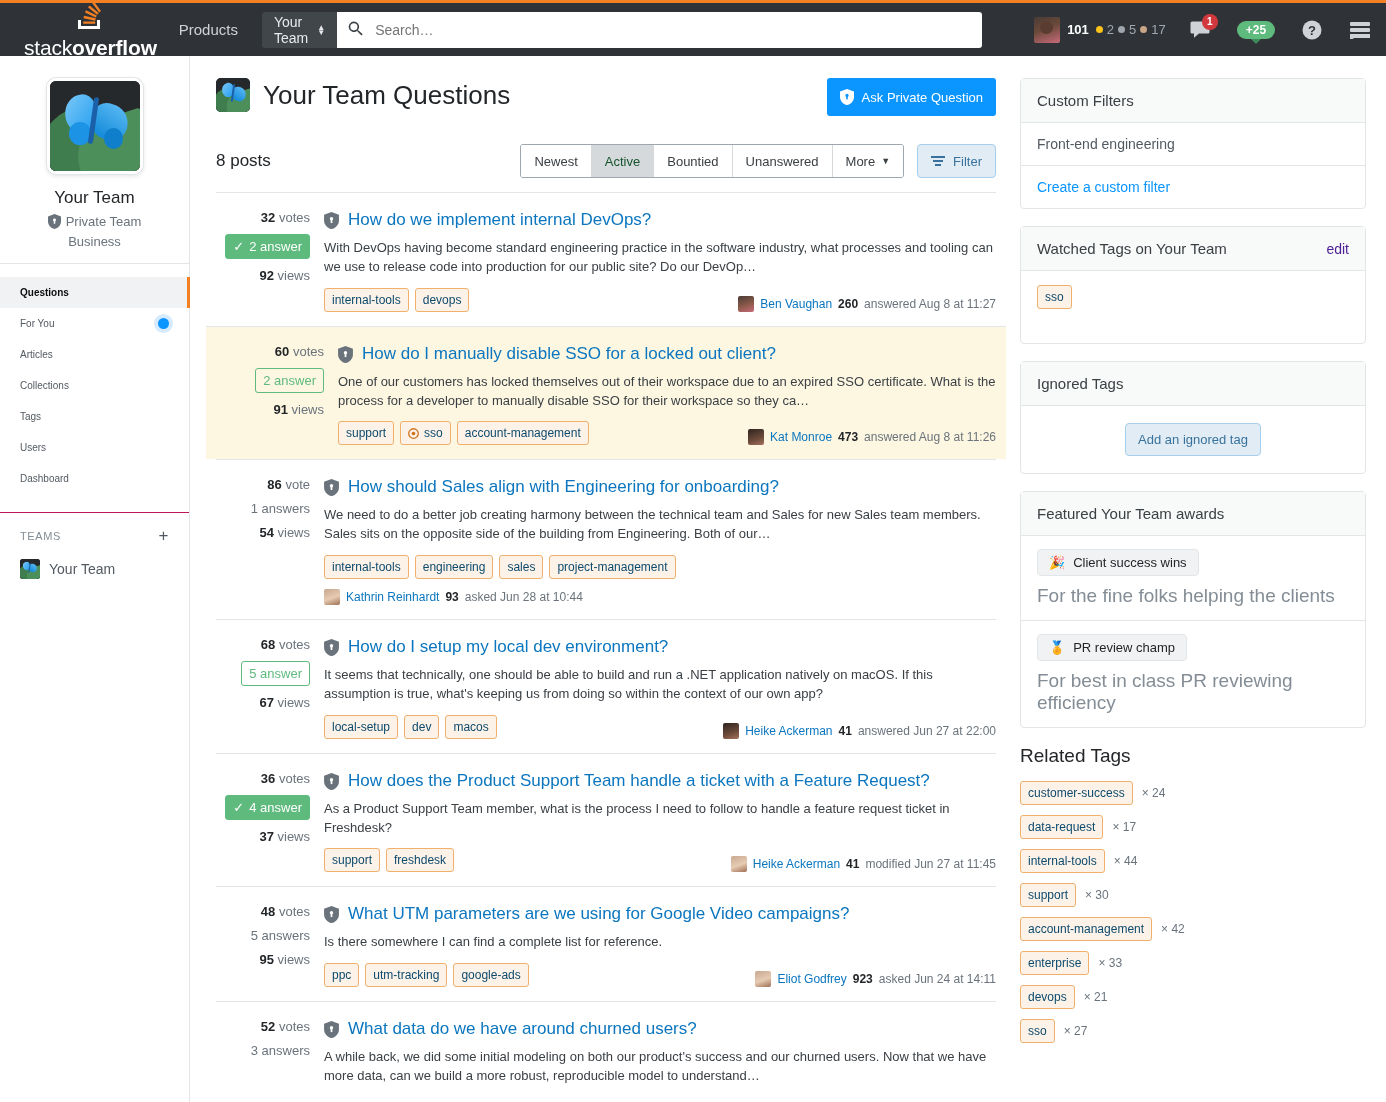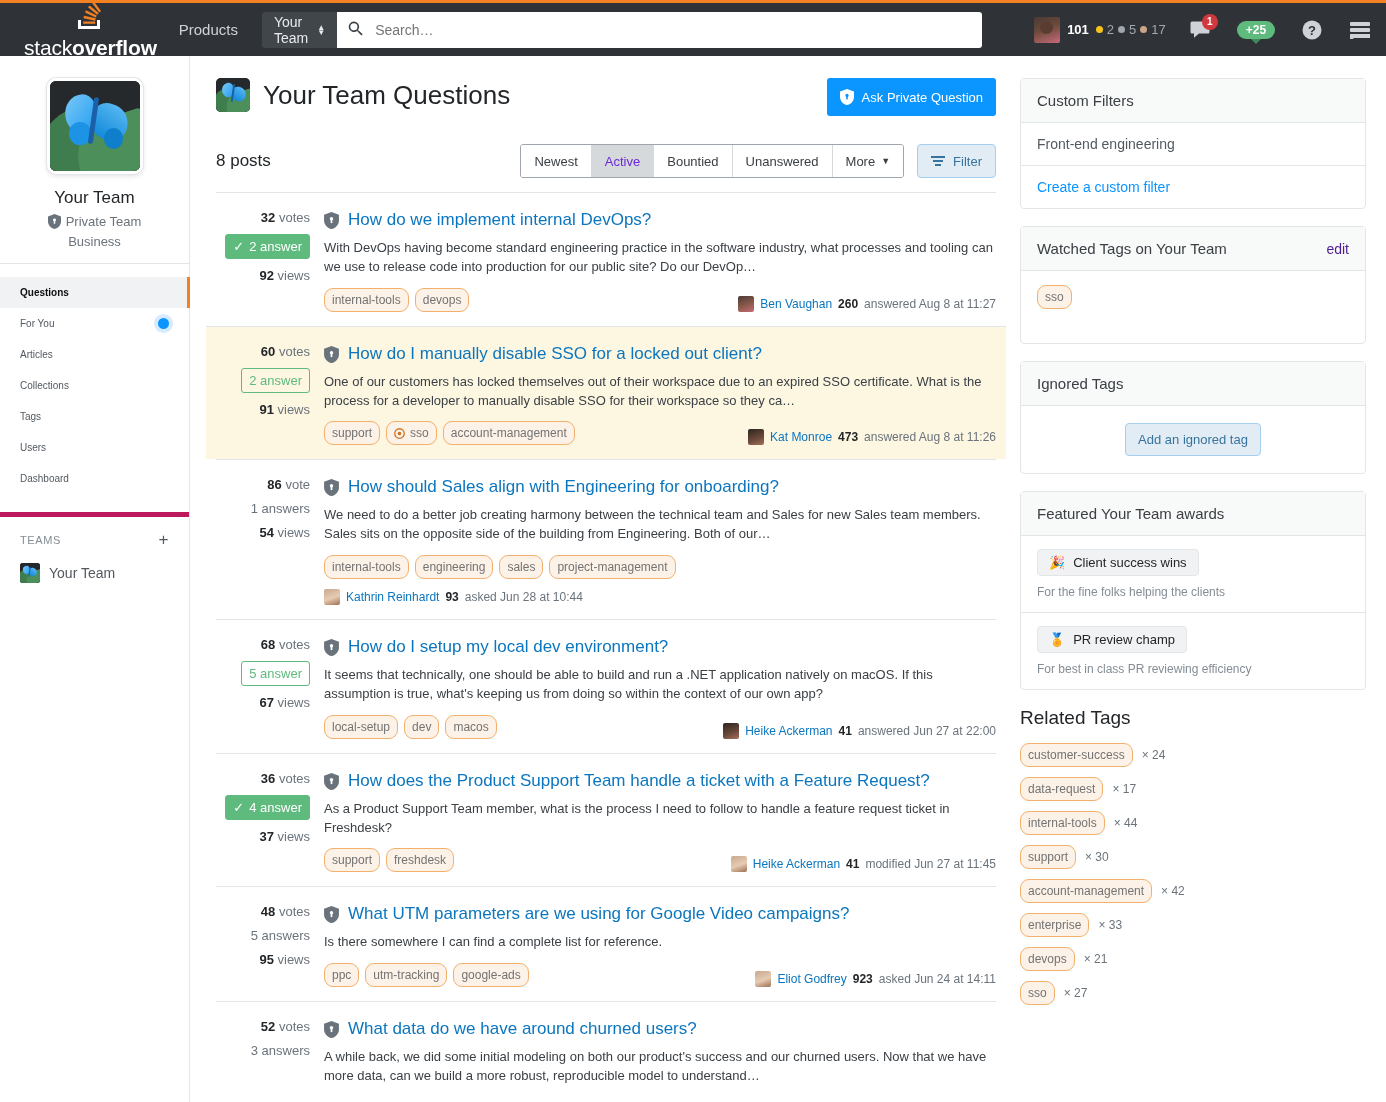--- a/index.html
+++ b/index.html
@@ -91,21 +91,21 @@
   .navitem.active { background:#f1f2f3; color:#0c0d0e; font-weight:bold; }
   .navitem.active::after {
     content:""; position:absolute; right:-1px; top:0; bottom:0; width:3px; background:#f48024;
   }
   .blue-dot {
     margin-left:auto; width:11px; height:11px; border-radius:50%; background:#0a95ff;
     box-shadow:0 0 0 4px #d6ebff;
   }
   .teams-hdr {
     display:flex; align-items:center; padding:14px 20px 9px; font-size:11px;
-    letter-spacing:.6px; color:#848d95; border-top:5px solid #be185d; margin-top:18px;
+    letter-spacing:.6px; color:#848d95; border-top:1px solid #be185d; margin-top:18px;
   }
   .plus { margin-left:auto; font-size:17px; color:#525960; cursor:pointer; line-height:1; }
   .team-row { display:flex; align-items:center; gap:9px; padding:6px 20px; font-size:14px; color:#525960; cursor:pointer; }
   .mini-logo { width:20px; height:20px; border-radius:3px; background:#26292b; overflow:hidden; position:relative; flex:0 0 20px; }
 
   
   .main { flex:1; padding:22px 24px 0 26px; min-width:0; }
   .main-head { display:flex; align-items:flex-start;justify-content:space-between; }
   .page-title { display:flex; align-items:center; gap:13px; }
   .title-logo { width:34px; height:34px; border-radius:5px; background:#26292b; overflow:hidden; position:relative; }
@@ -116,50 +116,50 @@
     cursor:pointer; font-family:"Liberation Sans", sans-serif;
   }
   .sub-head { display:flex; align-items:center; margin-top:28px; }
   .posts-count { font-size:17px; color:#232629; }
   .seg-group { margin-left:auto; display:flex; border:1px solid #9fa6ad; border-radius:3px; overflow:hidden; }
   .seg {
     padding:0 13px; height:32px; display:flex; align-items:center; font-size:13px;
     color:#3b4045; background:#fff; border-right:1px solid #d6d9dc; cursor:pointer;
   }
   .seg:last-child { border-right:0; }
-  .seg.active { background:#d6d9dc; color:#6d28d9; }
+  .seg.active { background:#d6d9dc; color:#14532d; }
   .filter-btn {
     margin-left:13px; display:flex; align-items:center; gap:8px; height:34px; padding:0 13px;
     border:1px solid #a6ceed; border-radius:4px; background:#e1ecf4; color:#39739d;
     font-size:13px; cursor:pointer;
   }
 
   
   .qlist { margin-top:14px; }
   .qrow { display:flex; padding:16px 0 14px; border-top:1px solid #e3e6e8; }
-  .qrow.highlight { background:#fdf7e2; margin:0 -10px; padding-left:10px; padding-right:10px; }
+  .qrow.highlight { background:#fdf7e2; margin:0 -10px; padding-left:24px; padding-right:10px; }
   .qstats { width:108px; flex:0 0 108px; text-align:right; padding-right:14px; padding-top:1px; }
   .stat { font-size:13px; color:#6a737c; margin-bottom:9px; }
   .stat b { color:#232629; font-weight:bold; }
   .ansbox {
     display:inline-flex; align-items:center; gap:5px; font-size:13px;
     padding:4px 7px; border-radius:3px; margin-bottom:9px;
   }
   .ansbox.accepted { background:#5eba7d; color:#fff; border:1px solid #5eba7d; }
   .ansbox.has { color:#5eba7d; border:1px solid #5eba7d; background:transparent; }
   .qmain { flex:1; min-width:0; }
   .qtitle-line { display:flex; align-items:flex-start; gap:9px; }
   .qtitle {
     color:#0b76bf; font-size:17px; line-height:1.3; text-decoration:none; cursor:pointer;
   }
   .qexcerpt { font-size:13px; color:#3b4045; line-height:1.45; margin-top:7px; }
   .qfoot { display:flex; align-items:flex-end; margin-top:11px; flex-wrap:wrap; gap:6px; }
   .tags { display:flex; gap:6px; flex-wrap:wrap; }
   .tag {
-    background:#fdf2e8; color:#737373; border:1px solid #f2b06d; border-radius:9px;
+    background:#fdf2e8; color:#0c4a6e; border:1px solid #f2b06d; border-radius:3px;
     font-size:12px; padding:4px 7px; cursor:pointer; display:inline-flex; align-items:center; gap:5px;
   }
   .userline {
     margin-left:auto; display:flex; align-items:center; gap:6px; font-size:12px; color:#6a737c;
   }
   .userline.own-row { margin-left:auto; margin-top:10px; }
   .u-avatar { width:16px; height:16px; border-radius:2px; overflow:hidden; flex:0 0 16px; }
   .uname { color:#0b76bf; cursor:pointer; }
   .urep { color:#232629; font-weight:bold; }
 
@@ -180,21 +180,21 @@
     border:1px solid #a6ceed; background:#e1ecf4; color:#39739d; border-radius:4px;
     font-size:13px; padding:8px 12px; cursor:pointer; font-family:"Liberation Sans", sans-serif;
   }
   .award-row { padding:13px 16px; border-bottom:1px solid #e3e6e8; }
   .award-row:last-child { border-bottom:0; }
   .award-pill {
     display:inline-flex; align-items:center; gap:8px; background:#f1f2f3;
     border:1px solid #e3e6e8; border-radius:4px; padding:5px 11px; font-size:13px; color:#232629;
     cursor:pointer;
   }
-  .award-desc { font-size:12px; color:#848d95; margin-top:9px; }
+  .award-desc { font-size:19px; color:#848d95; margin-top:9px; }
   .rel-title { font-size:19px; color:#232629; margin:5px 0 14px; }
   .rel-row { display:flex; align-items:center; gap:9px; margin-bottom:10px; }
   .rel-count { font-size:12px; color:#6a737c; }
 
   
   .bf { position:absolute; inset:0; background:#26292b; }
   .leaf1 { position:absolute; left:-10%; bottom:-25%; width:90%; height:95%;
            background:#3f7d4e; transform:rotate(22deg); border-radius:48% 6% 48% 6%; }
   .leaf2 { position:absolute; right:-18%; bottom:-35%; width:85%; height:95%;
            background:#4c8f5a; transform:rotate(-18deg); border-radius:48% 6% 48% 6%; }

